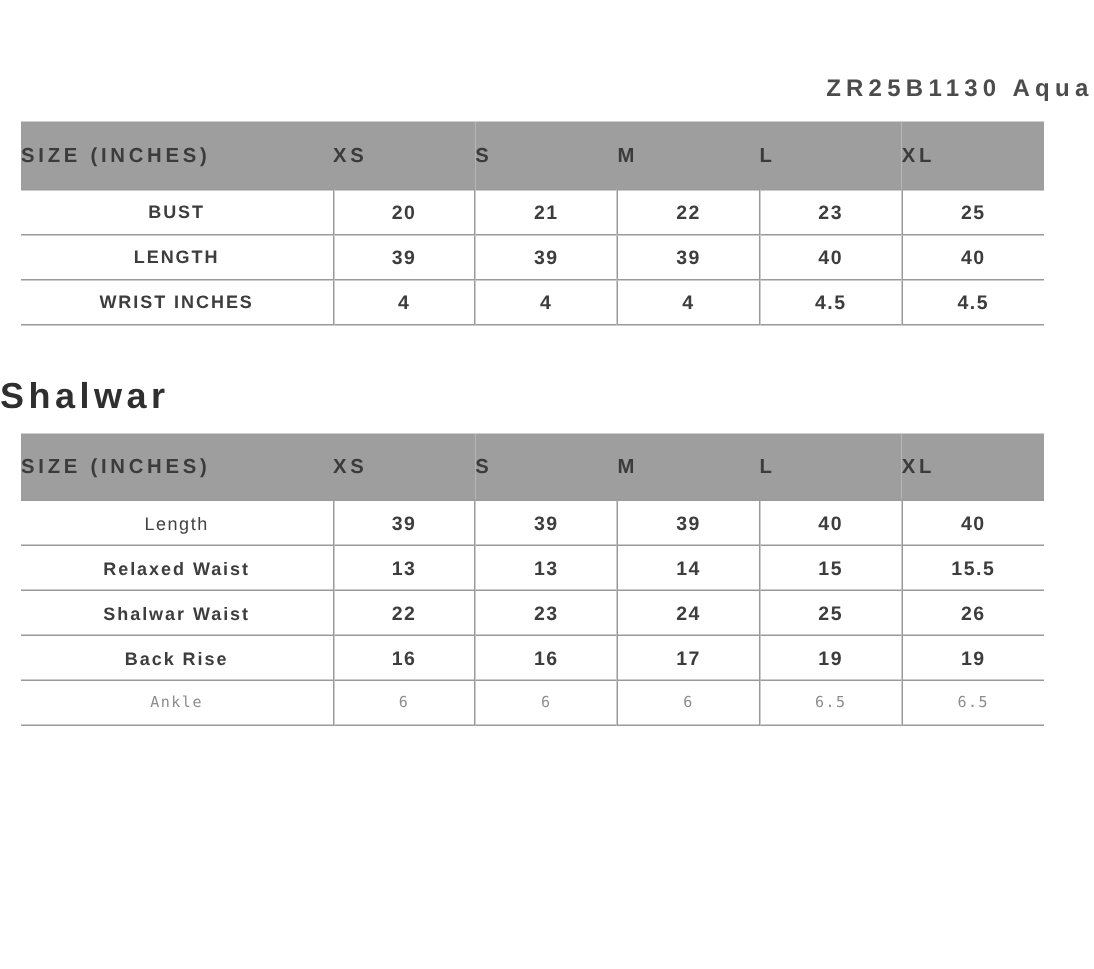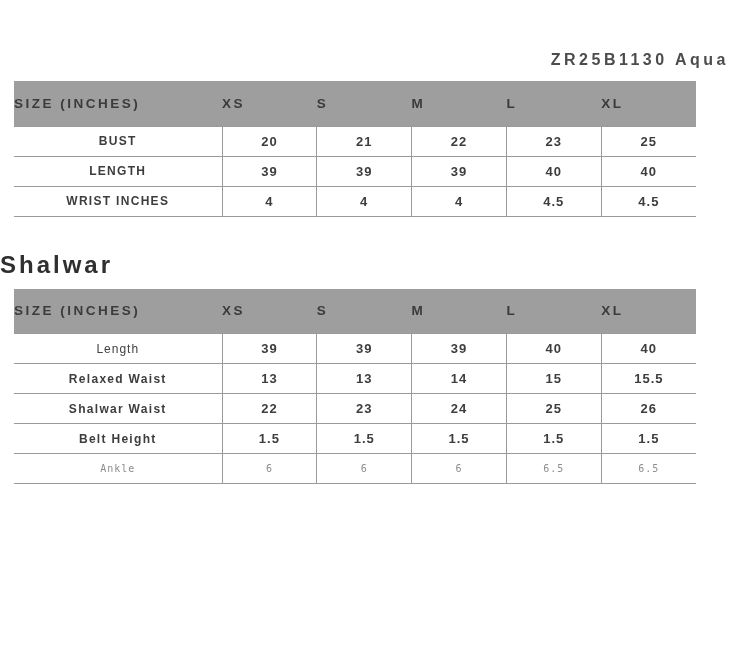--- a/index.html
+++ b/index.html
@@ -177,26 +177,26 @@
       </tr>
       <tr>
         <td class="row-label">Shalwar Waist</td>
         <td>22</td>
         <td>23</td>
         <td>24</td>
         <td>25</td>
         <td>26</td>
       </tr>
       <tr>
-        <td class="row-label">Belt Height</td>
-        <td>1.5</td>
-        <td>1.5</td>
-        <td>1.5</td>
-        <td>1.5</td>
-        <td>1.5</td>
+        <td class="row-label">Back Rise</td>
+        <td>16</td>
+        <td>16</td>
+        <td>17</td>
+        <td>19</td>
+        <td>19</td>
       </tr>
       <tr class="muted-row">
         <td class="row-label">Ankle</td>
         <td>6</td>
         <td>6</td>
         <td>6</td>
         <td>6.5</td>
         <td>6.5</td>
       </tr>
     </tbody>

